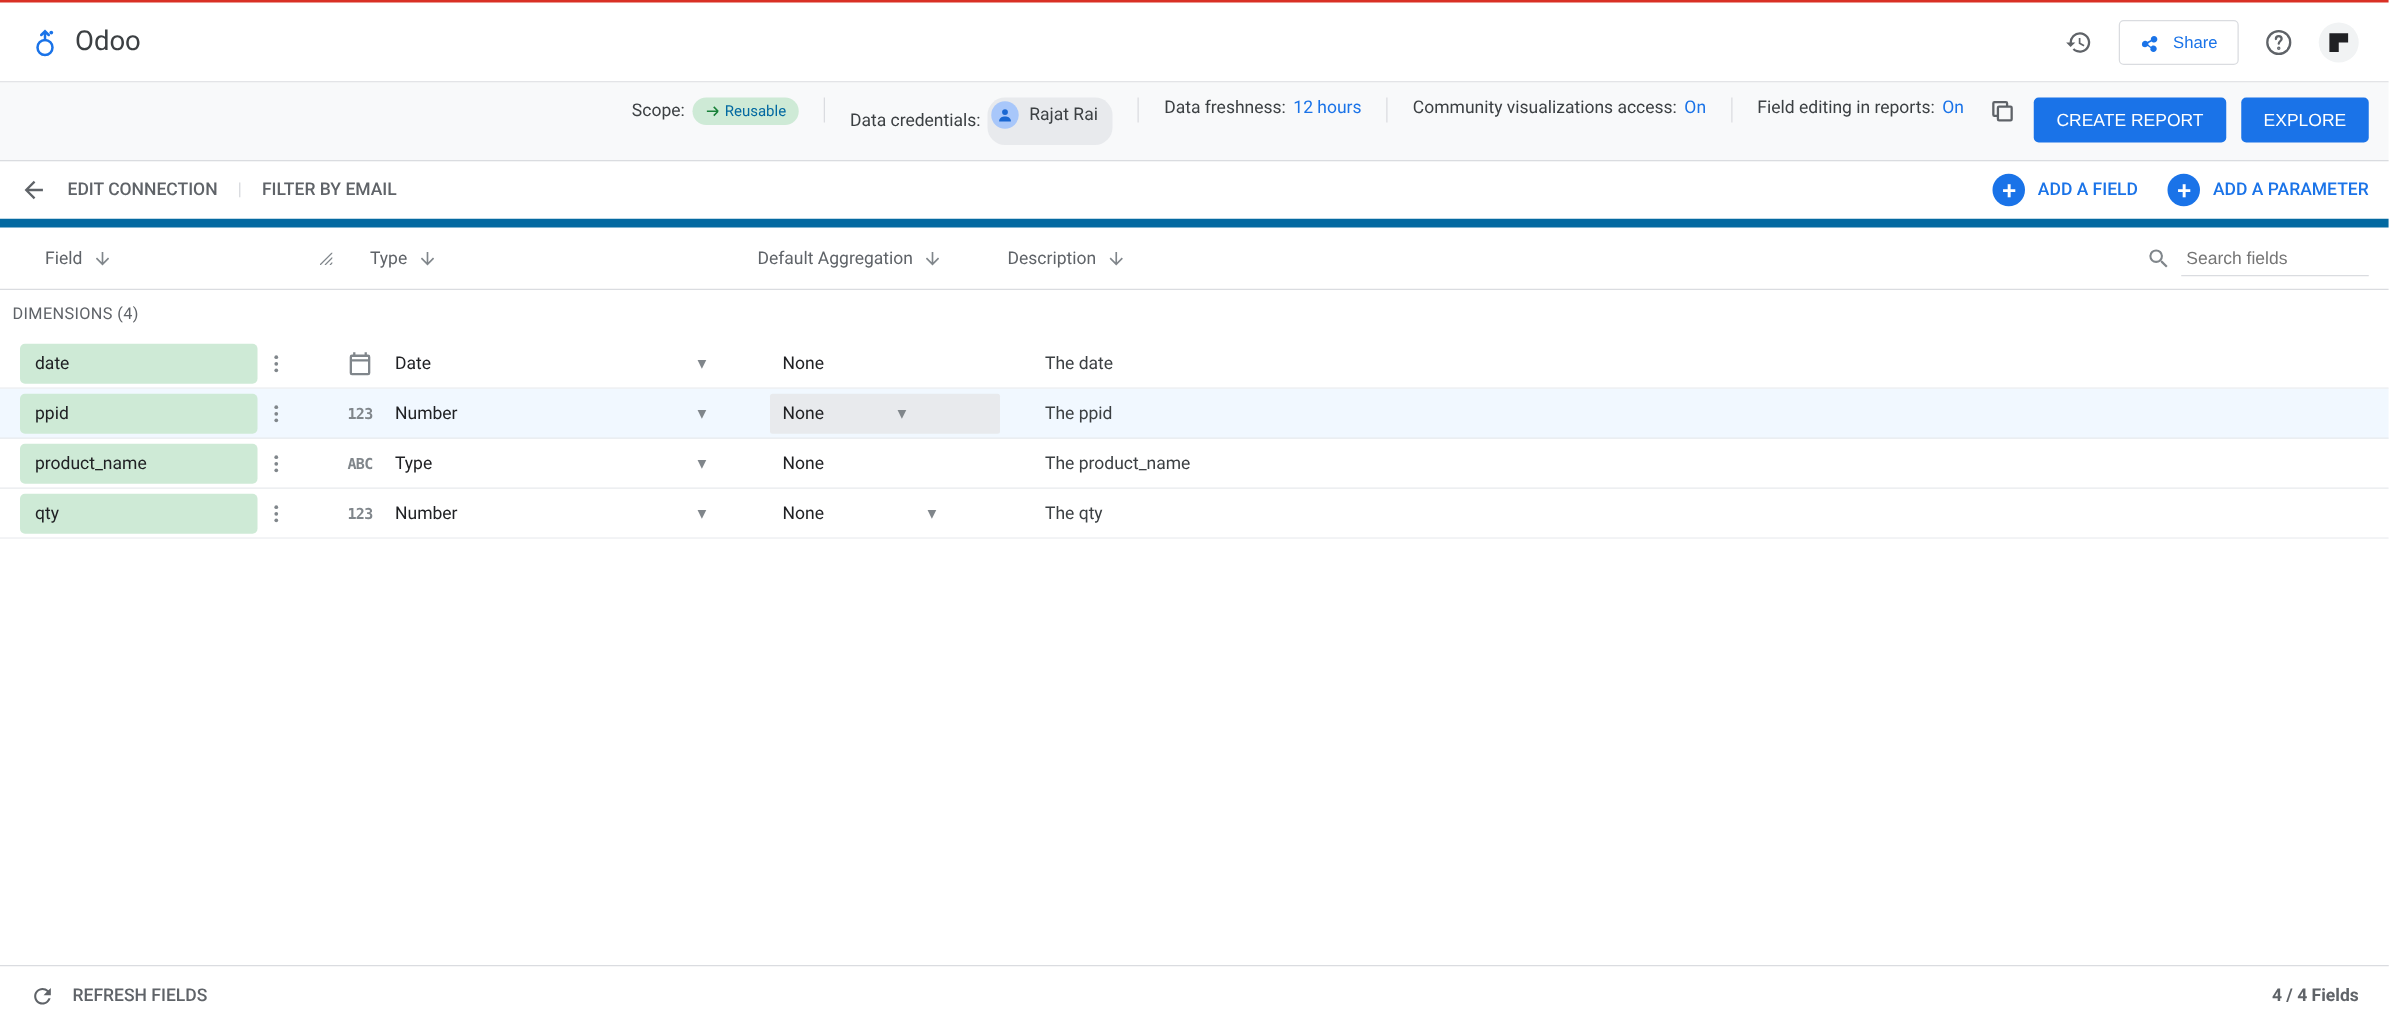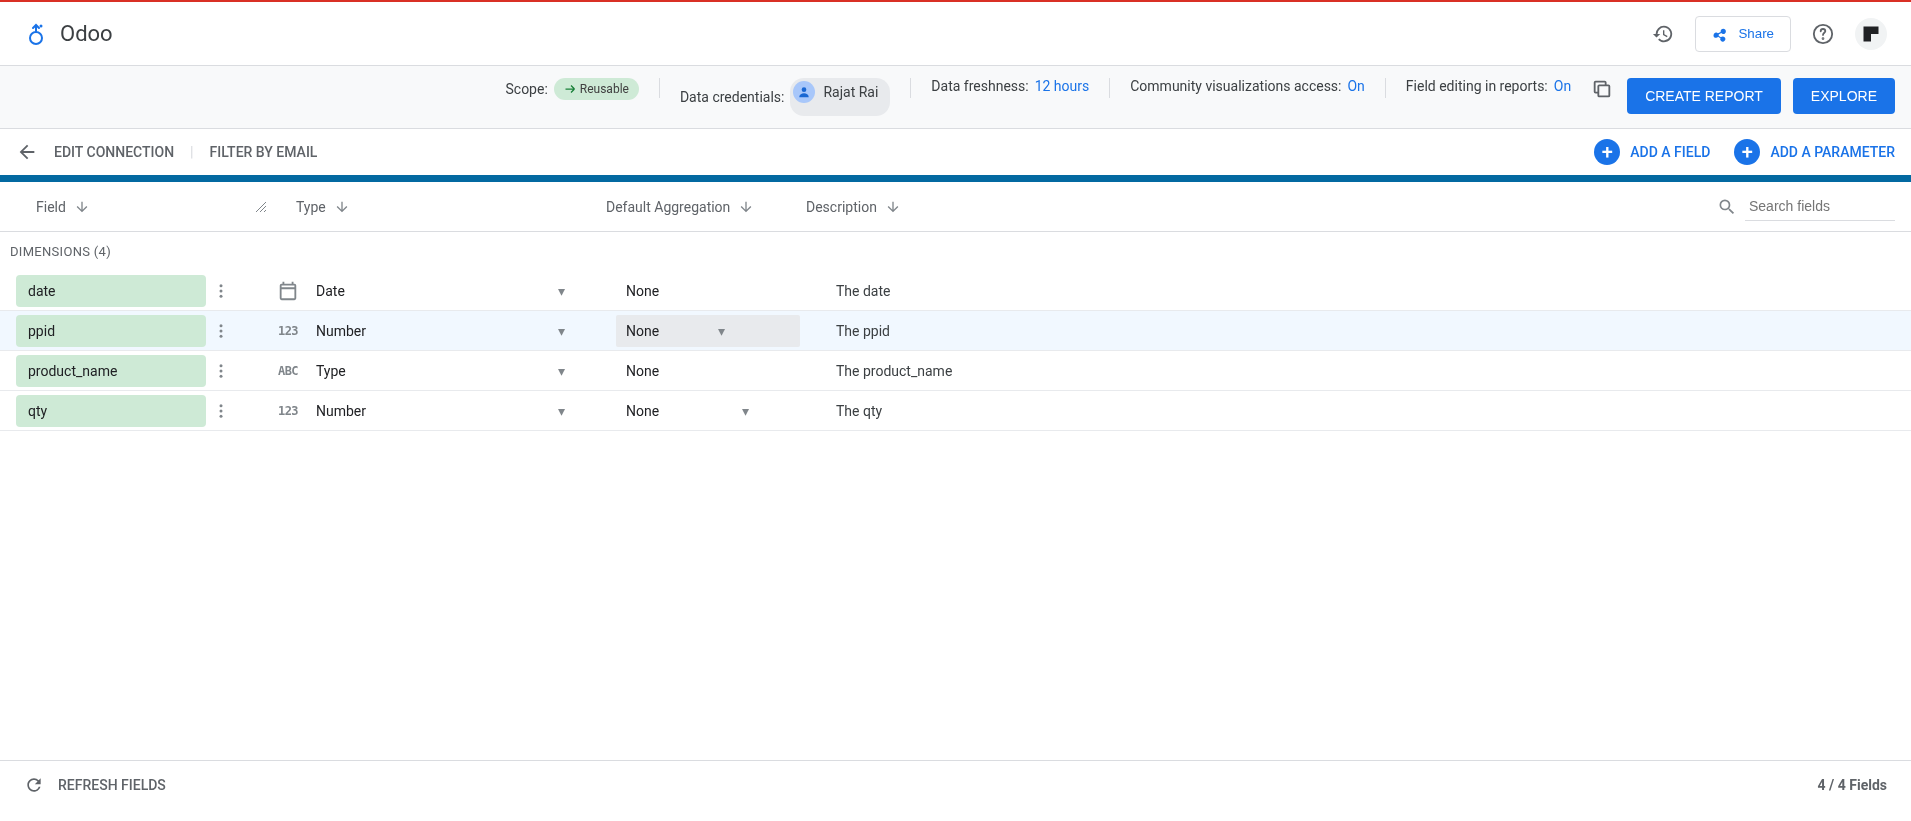--- a/index.html
+++ b/index.html
@@ -24,21 +24,21 @@
 .avatar { width: 32px; height: 32px; border-radius: 50%; background: #f1f3f4; display: flex; align-items: center; justify-content: center; font-weight: bold; }
 
 .info-bar {
   display: flex; align-items: flex-start; justify-content: flex-end;
   padding: 12px 16px; gap: 12px; background: #f8f9fa; border-bottom: 1px solid #dadce0;
   font-size: 14px; color: #3c4043;
 }
 .info-item { display: flex; align-items: center; gap: 6px; padding: 0 8px; }
 .info-sep { width: 1px; height: 20px; background: #dadce0; }
 .scope-chip {
-  background: #ceead6; color: #404040; padding: 4px 10px; border-radius: 12px;
+  background: #ceead6; color: #0369a1; padding: 4px 10px; border-radius: 12px;
   font-size: 12px; display: inline-flex; align-items: center; gap: 4px;
 }
 .user-chip {
   background: #e8eaed; padding: 3px 12px 13px 3px; border-radius: 14px;
   display: inline-flex; align-items: center; gap: 8px; font-size: 14px;
 }
 .user-chip-avatar { width: 22px; height: 22px; border-radius: 50%; background: #a8c7fa; display: flex; align-items: center; justify-content: center; }
 .link-text { color: #1a73e8; }
 .primary-btn {
   background: #1a73e8; color: #fff; border: none; padding: 10px 18px;
@@ -86,21 +86,21 @@
 .type-label { flex: 1; }
 .dropdown-arrow { color: #80868b; width: 18px; margin-right: 40px; cursor: pointer;}
 .agg-cell { width: 200px; display: flex; align-items: center; position: relative; padding-right: 16px;}
 .agg-text { flex: 1; padding: 8px 10px; }
 .agg-highlighted .agg-text { background: #e8eaed; border-radius: 2px; }
 .agg-highlighted .dropdown-arrow { position: absolute; right: 40px;}
 .agg-cell:not(.agg-highlighted) .agg-text { padding-left: 10px;}
 .desc-cell { padding-left: 20px; color: #3c4043; }
 
 .footer {
-  position: fixed; bottom: 12px; left: 0; right: 0;
+  position: fixed; bottom: 0; left: 0; right: 0;
   display: flex; align-items: center; justify-content: space-between;
   padding: 14px 24px; border-top: 1px solid #dadce0; background: #fff;
   color: #5f6368; font-weight: 500;
 }
 .footer-left { display: flex; align-items: center; gap: 14px; cursor: pointer; }
 .footer-right { font-weight: 700; }
 
 svg { display: block; }
 </style>
 </head>

